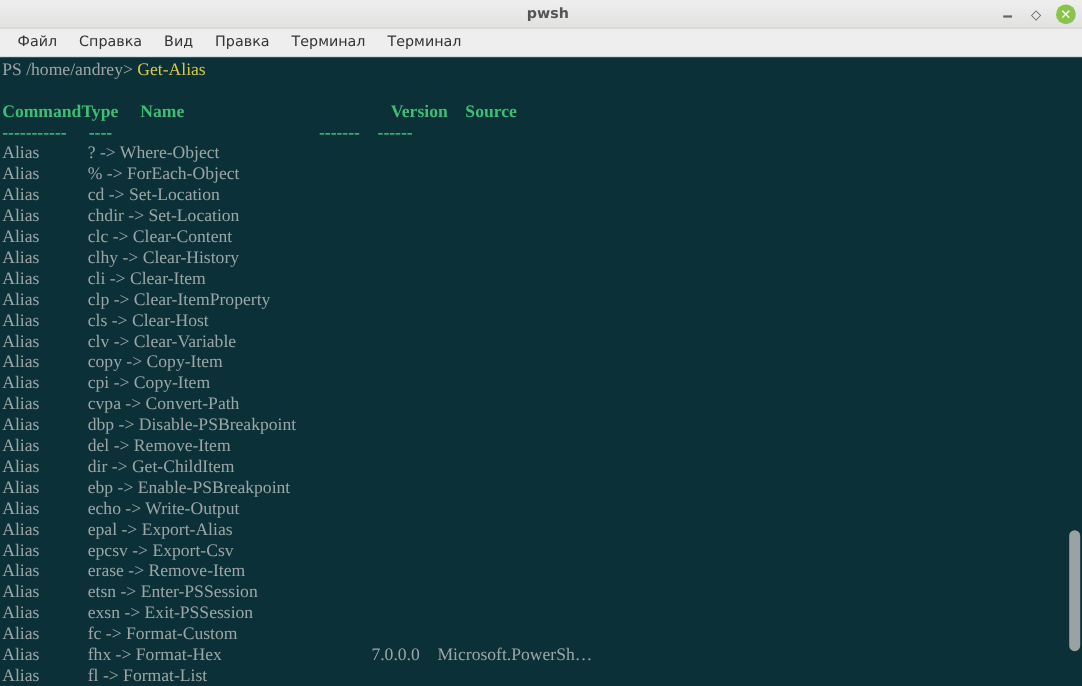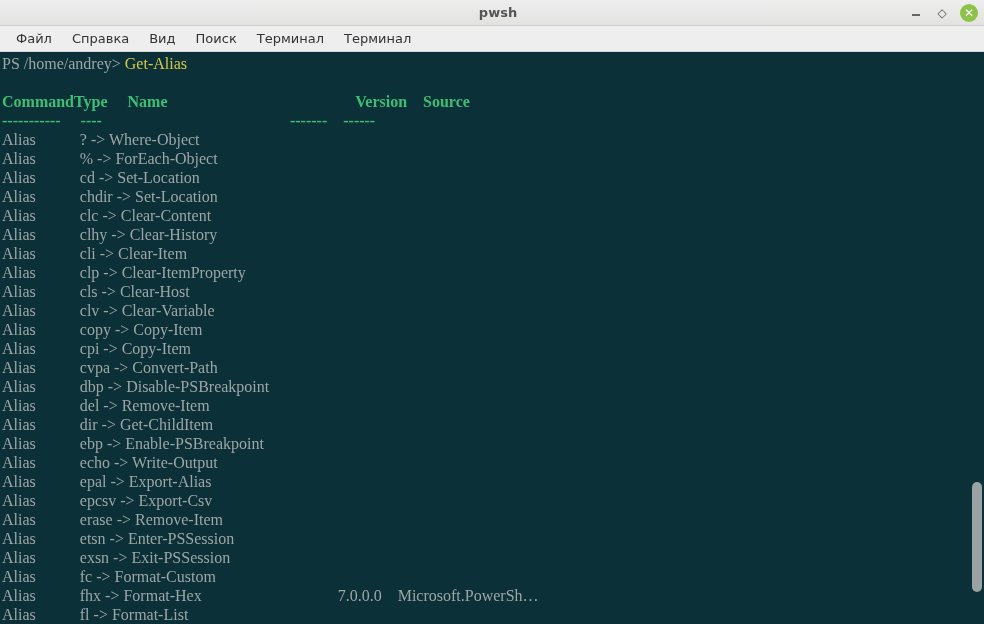--- a/index.html
+++ b/index.html
@@ -121,21 +121,21 @@
     <div class="win-btn win-min"></div>
     <div class="win-btn win-max">◇</div>
     <div class="win-btn win-close">✕</div>
   </div>
 </div>
 
 <div class="menubar" id="menubar">
     <div class="menu-item">Файл</div>
     <div class="menu-item">Справка</div>
     <div class="menu-item">Вид</div>
-    <div class="menu-item">Поиск</div>
+    <div class="menu-item">Правка</div>
     <div class="menu-item">Терминал</div>
     <div class="menu-item">Терминал</div>
   </div>
 
 <div class="terminal-wrap">
   <div class="terminal" id="terminal"><span class="prompt">PS /home/andrey&gt; </span><span class="cmd">Get-Alias</span>
 
 <span class="hdr">CommandType     Name                                               Version    Source</span>
 <span class="sep">-----------     ----                                               -------    ------</span>
 <span class="row">Alias           ? -&gt; Where-Object                                             </span>

